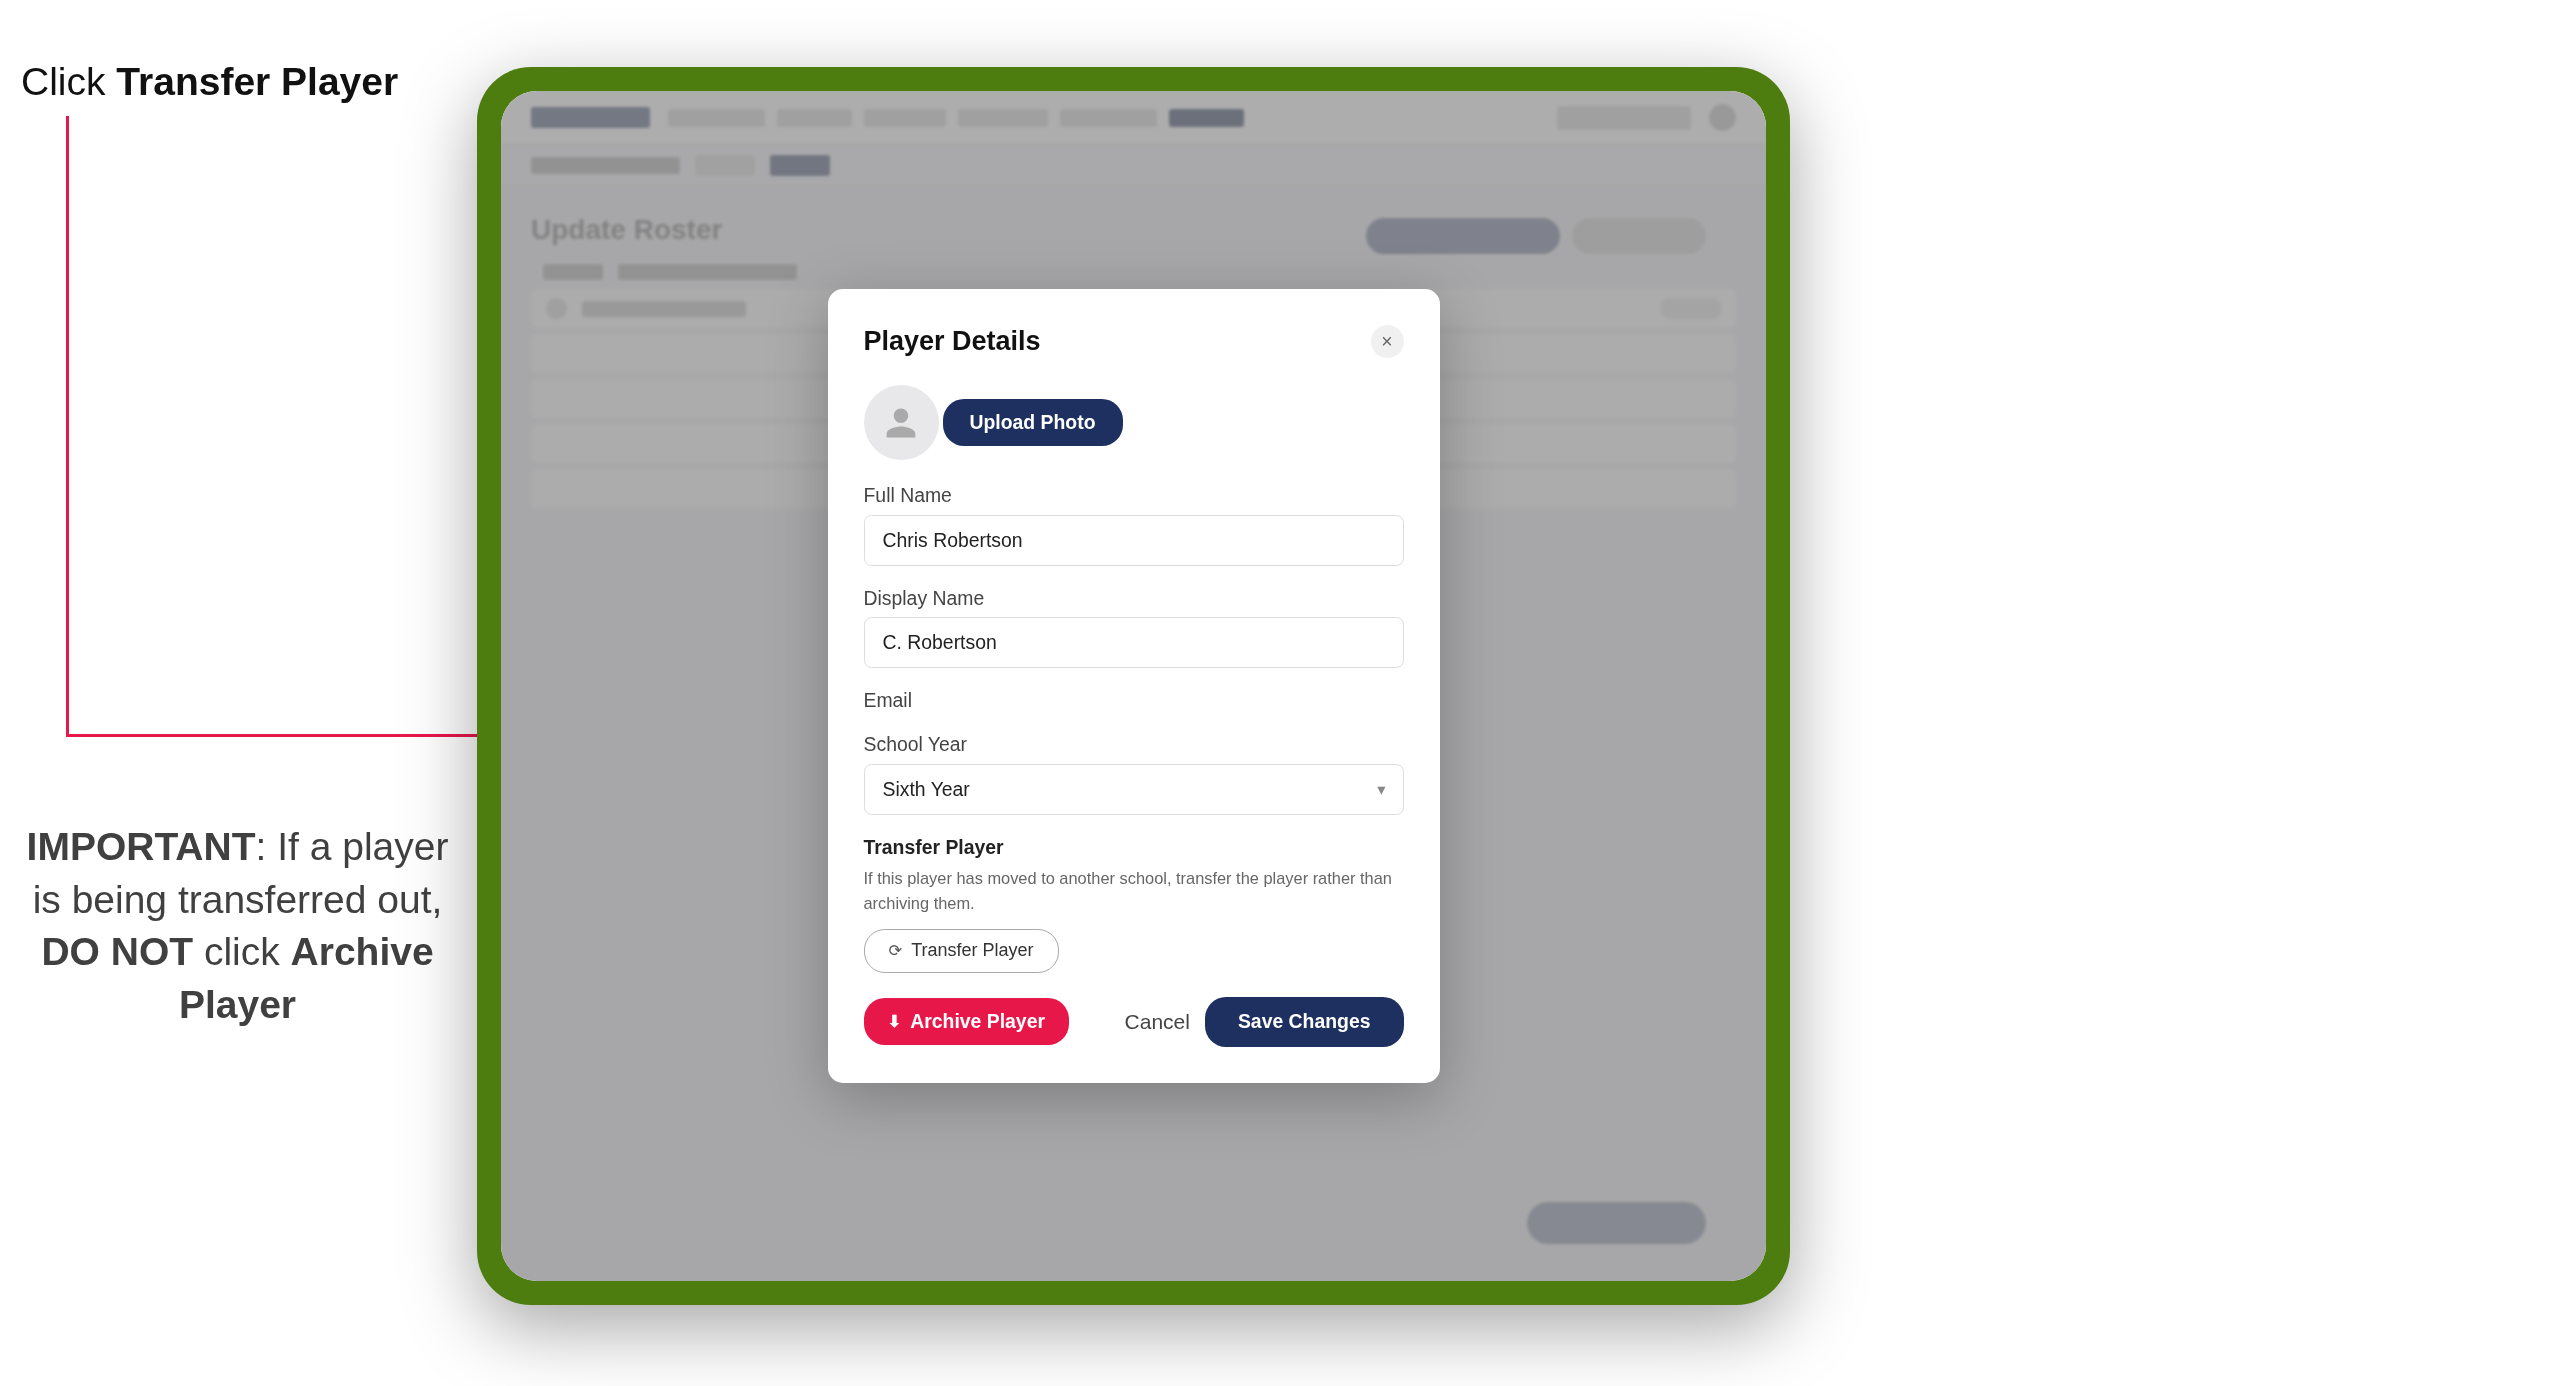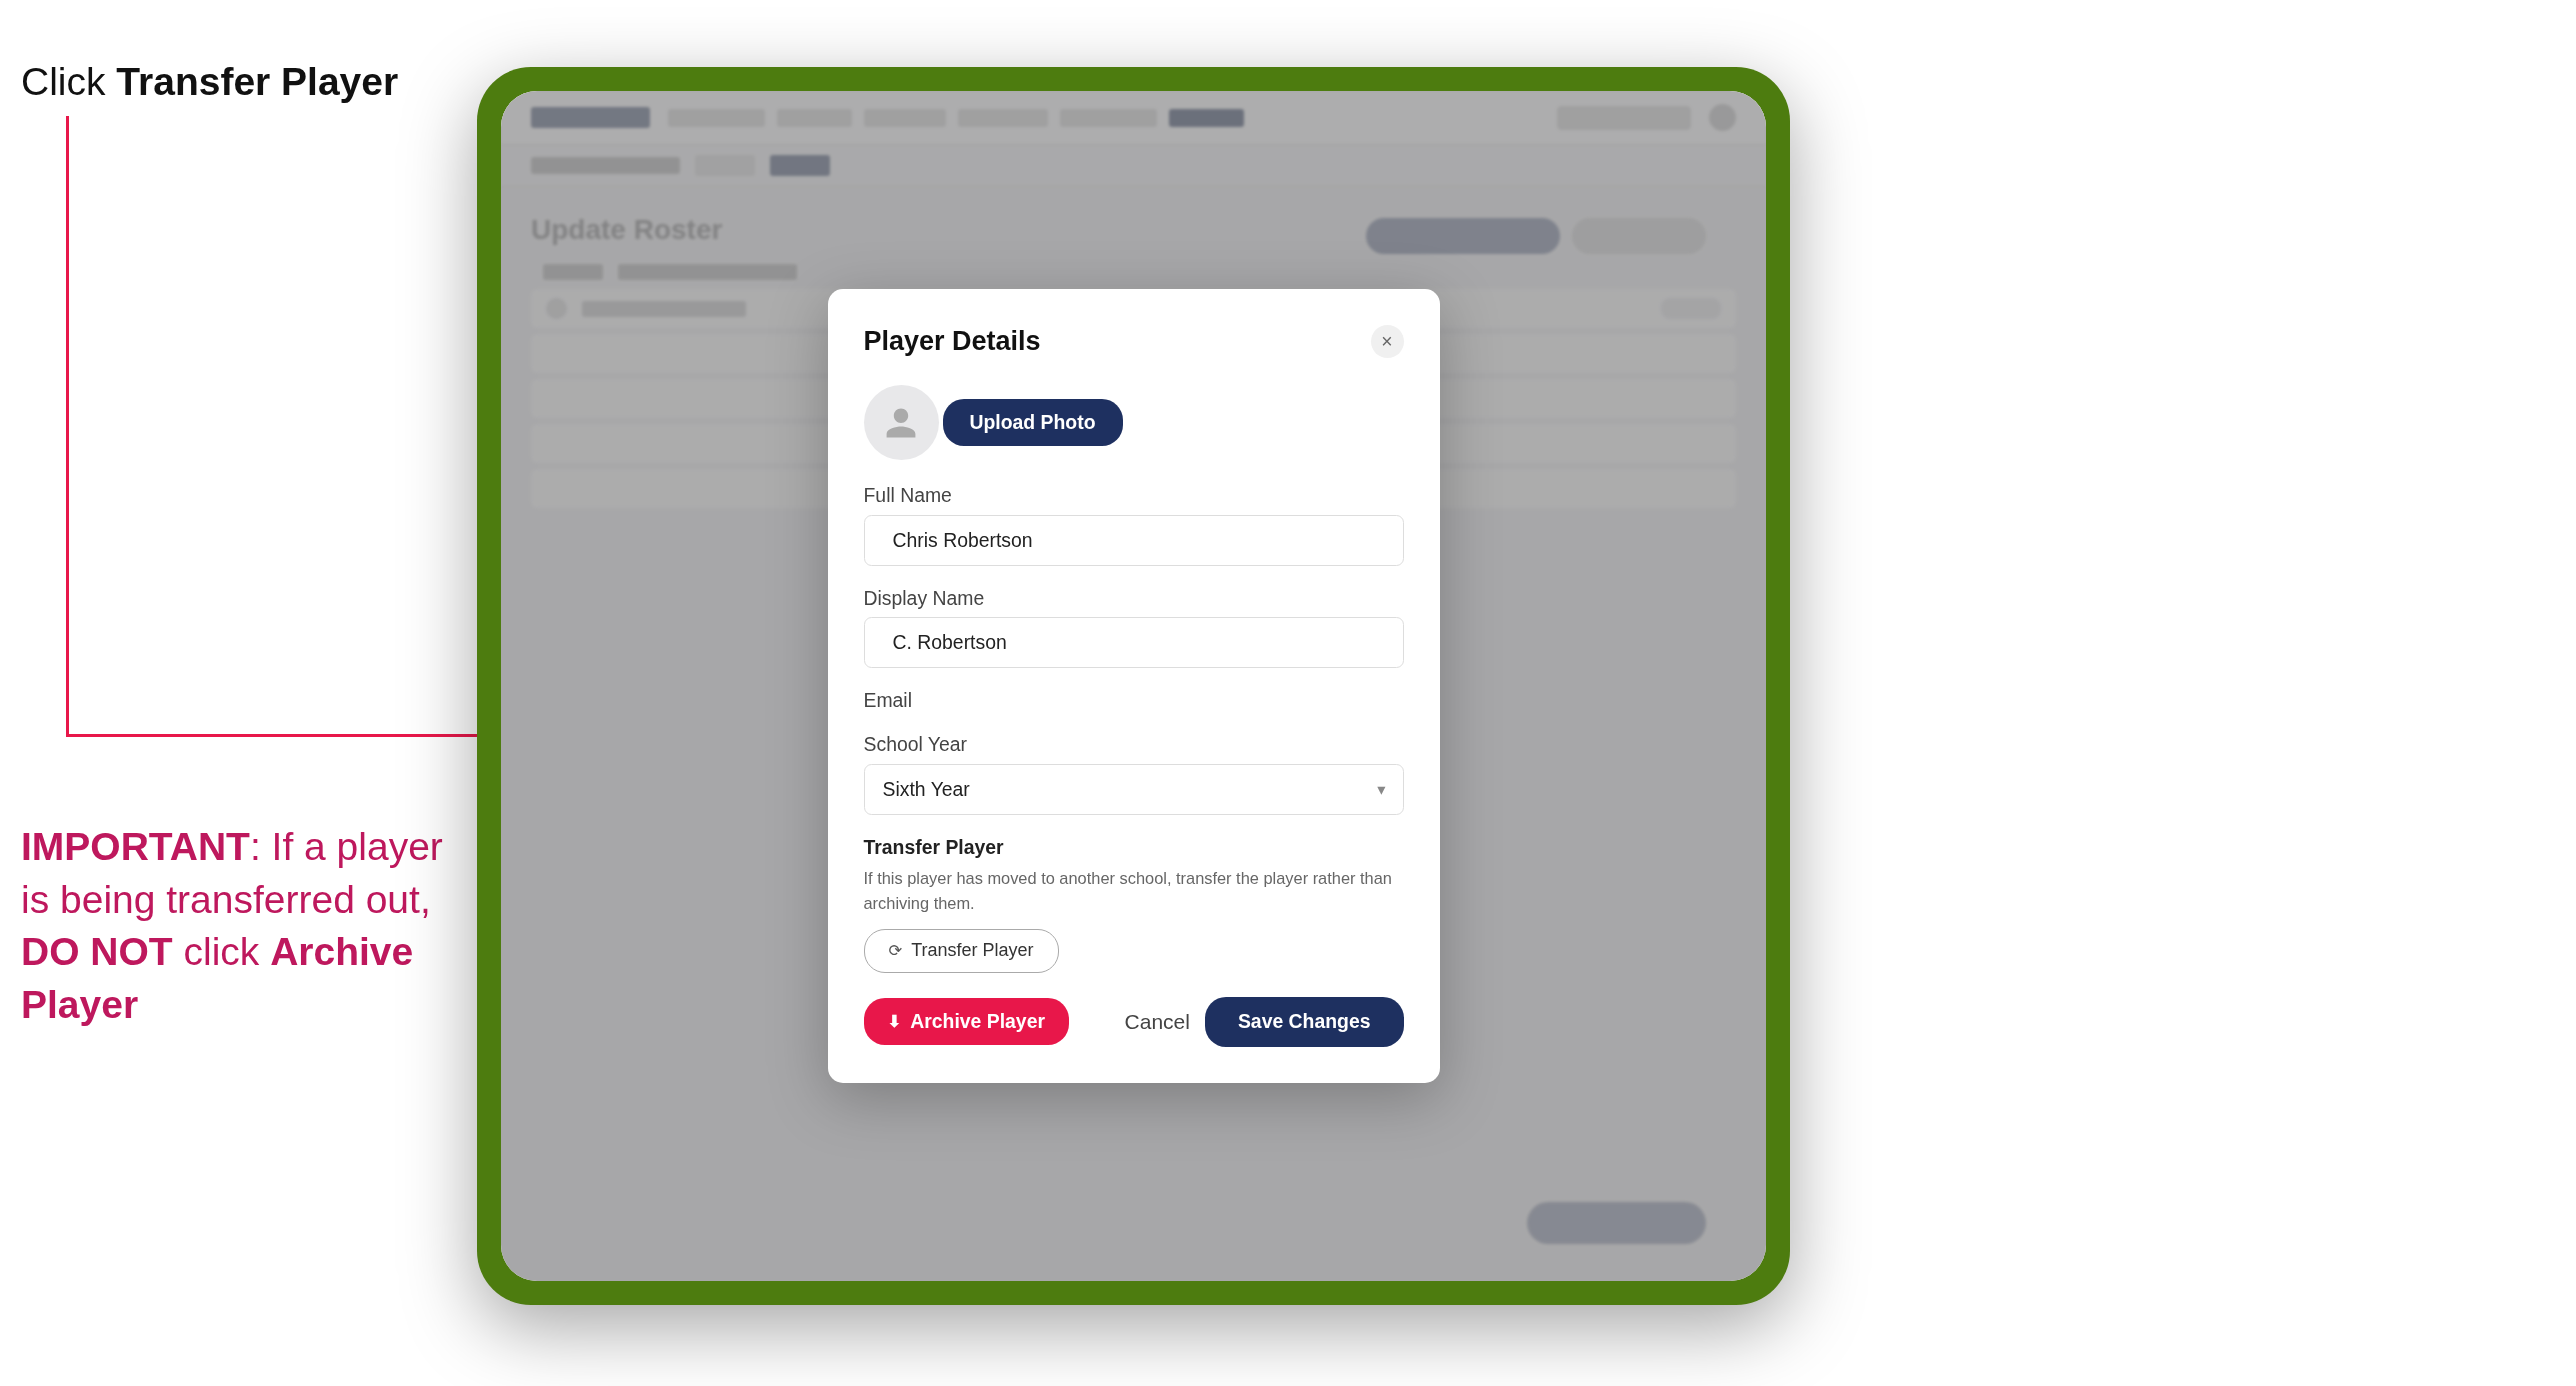--- a/index.html
+++ b/index.html
@@ -56,24 +56,25 @@
       border-bottom: 16.4px solid transparent;
       border-left: 31px solid #e8174a;
     }
 
     
     .instruction-bottom {
       position: absolute;
       top: 821px;
       left: 21px;
       font-size: 39px;
-      color: #be185d;
+      color: #404040;
       font-weight: 400;
       line-height: 1.35;
       width: 433px;
+      text-align: center;
     }
     .instruction-bottom strong {
       font-weight: 800;
     }
 
     
     .tablet {
       position: absolute;
       left: 477px;
       top: 67px;
@@ -197,21 +198,21 @@
       margin-bottom: 7.5px;
       display: block;
       font-weight: 500;
     }
 
     .form-input {
       width: 100%;
       height: 51px;
       border: 1.1px solid #ddd;
       border-radius: 7.5px;
-      padding: 0 28px;
+      padding: 0 18px;
       font-size: 19.4px;
       color: #222;
       background: #fff;
       outline: none;
     }
 
     .form-select {
       width: 100%;
       height: 51px;
       border: 1.1px solid #ddd;

